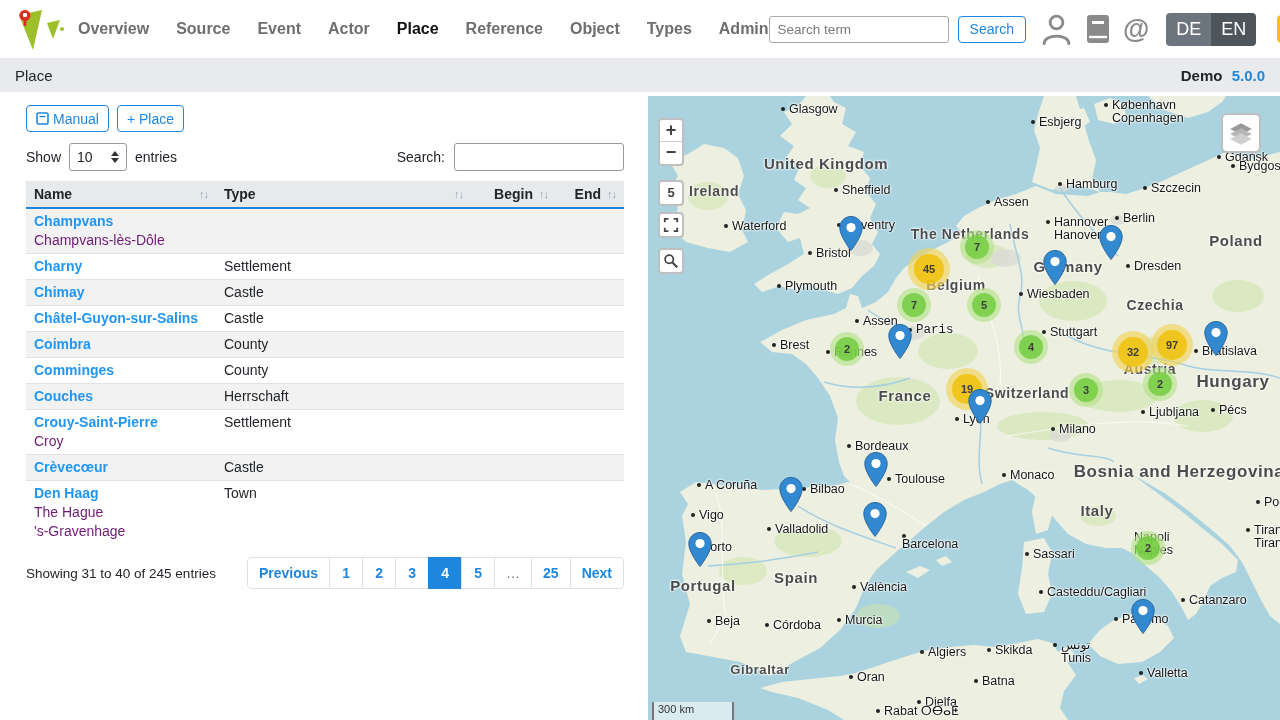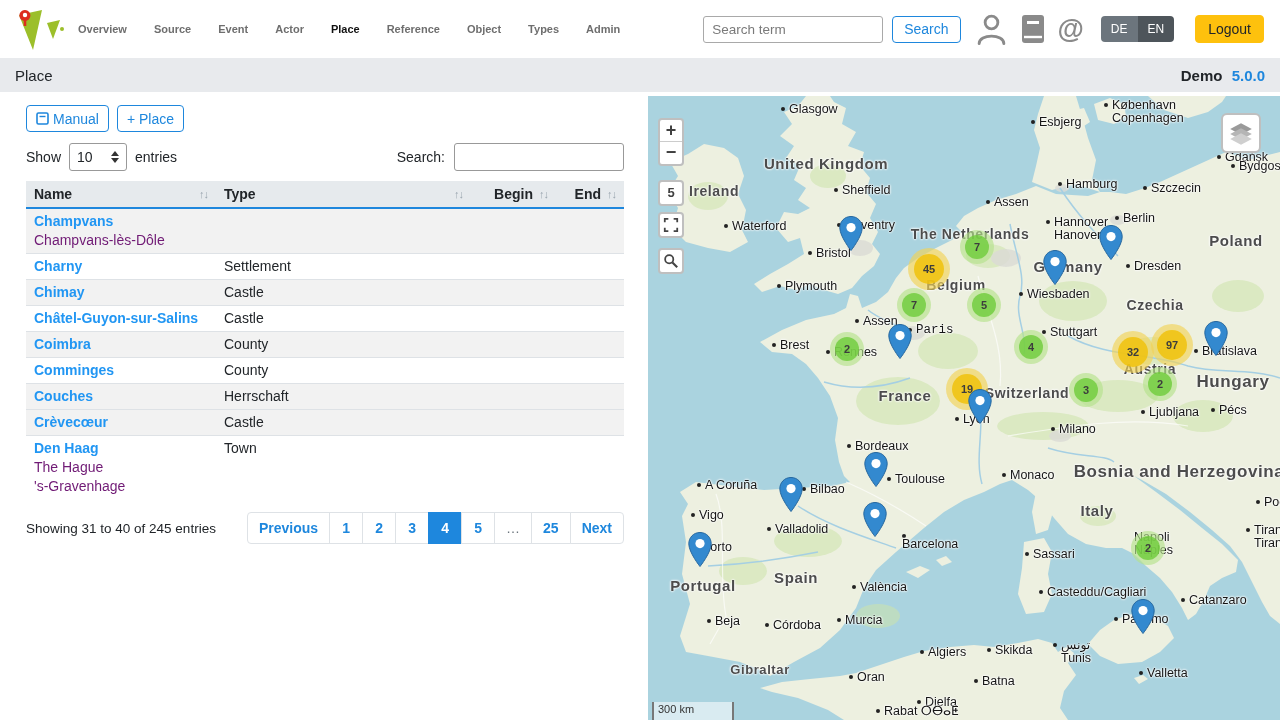--- a/index.html
+++ b/index.html
@@ -3,32 +3,32 @@
 <meta charset="utf-8">
 <style>
   * { box-sizing: border-box; }
   html,body { margin:0; padding:0; width:1280px; height:720px; overflow:hidden;
     font-family:"Liberation Sans", sans-serif; background:#fff; color:#212529; }
 
   
   .navbar { height:58px; display:flex; align-items:center; padding:0 16px; background:#fff; }
   .logo { width:50px; height:46px; margin-right:12px; flex:0 0 auto; }
   .nav-menu { display:flex; gap:27px; align-items:center; }
-  .nav-item { font-size:11px; font-weight:bold; color:#6e6e6e; cursor:pointer; white-space:nowrap; }
+  .nav-item { font-size:16px; font-weight:bold; color:#6e6e6e; cursor:pointer; white-space:nowrap; }
   .nav-item.active { color:#111; }
   .nav-spacer { flex:1; }
   .nav-search-input { width:180px; height:27px; border:1px solid #a9a9a9; border-radius:3px;
       padding:2px 8px; font-size:13.5px; color:#333; font-family:inherit; }
   .nav-search-input::placeholder { color:#7a7a7a; }
   .btn-outline { margin-left:9px; height:27px; background:#fff; color:#1e87dd; border:1px solid #1e87dd;
       border-radius:4px; font-size:14px; padding:0 11px; font-family:inherit; cursor:pointer; }
   .nav-icons { display:flex; align-items:center; margin-left:14px; gap:11px; }
   .icon-at { font-size:27px; font-weight:bold; color:#8a8a8a; line-height:1; }
   .lang-group { display:flex; border-radius:4px; overflow:hidden; margin-left:6px; }
-  .lang-btn { color:#fff; font-size:12px; padding:6px 10px; cursor:pointer; }
+  .lang-btn { color:#fff; font-size:18px; padding:6px 10px; cursor:pointer; }
   .lang-de { background:#6c757d; }
   .lang-en { background:#4e555b; }
   .logout-btn { margin-left:10px; background:#fec10d; border:1px solid #fec10d; color:#212529;
       font-size:14px; padding:5px 12px; border-radius:4px; font-family:inherit; cursor:pointer; }
 
   
   .crumb-bar { height:34px; background:#e8eaed; display:flex; align-items:center; padding:0 15px;
       font-size:15px; color:#212529; }
   .crumb-right { margin-left:auto; font-weight:bold; }
   .crumb-right .version { color:#1e87dd; margin-left:5px; cursor:pointer; }
@@ -276,20 +276,29 @@
             </td>
             <td>County</td>
             <td></td>
             <td></td>
           </tr>
           <tr class="striped">
             <td>
               <div class="place-link">Couches</div>
             </td>
             <td>Herrschaft</td>
+            <td></td>
+            <td></td>
+          </tr>
+          <tr>
+            <td>
+              <div class="place-link">Crouy-Saint-Pierre</div>
+              <div class="alias">Croy</div>
+            </td>
+            <td>Settlement</td>
             <td></td>
             <td></td>
           </tr>
           <tr class="striped">
             <td>
               <div class="place-link">Crèvecœur</div>
             </td>
             <td>Castle</td>
             <td></td>
             <td></td>

